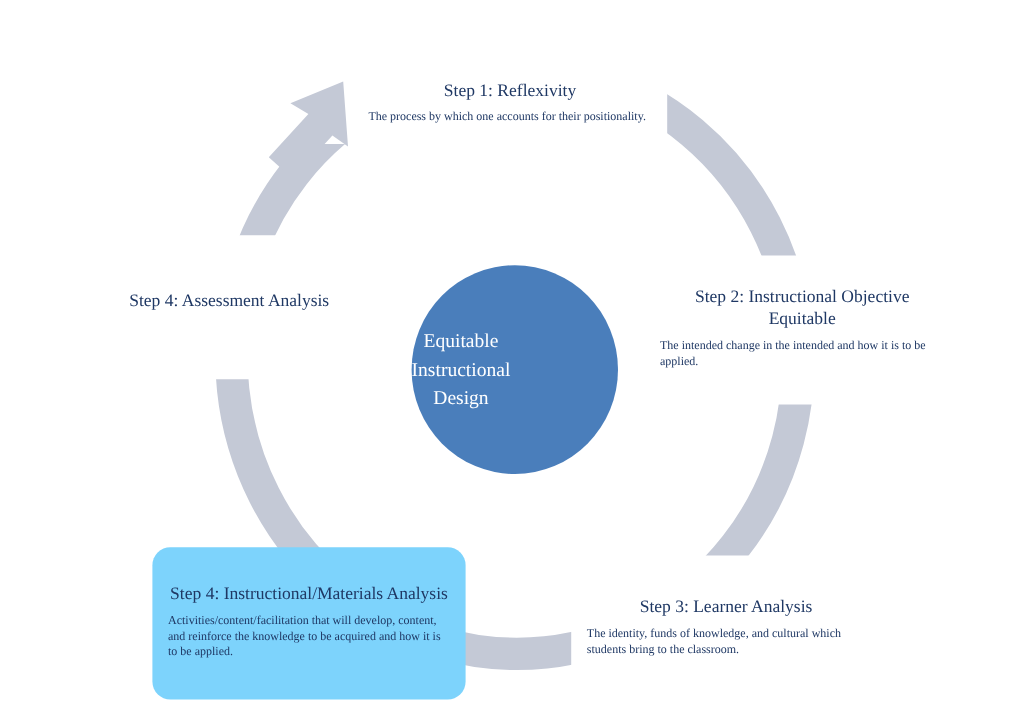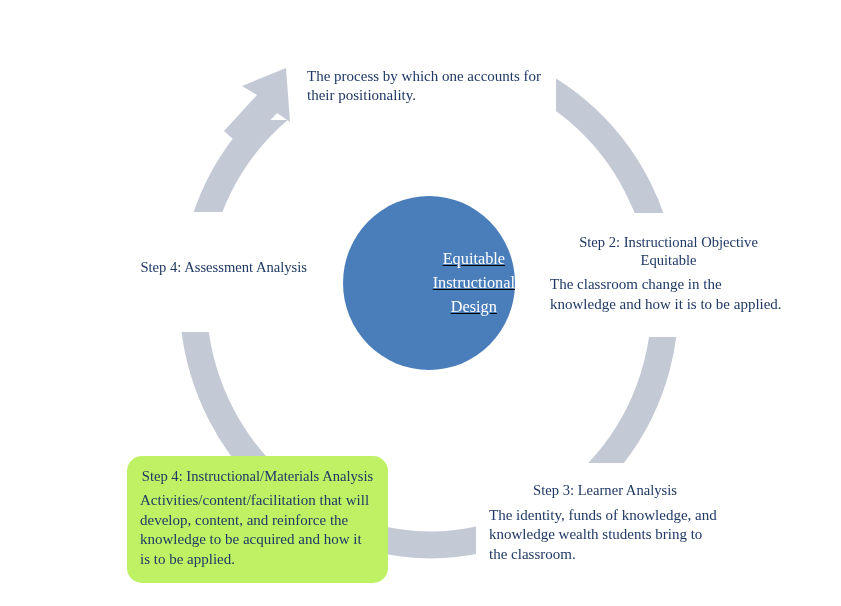--- a/index.html
+++ b/index.html
@@ -43,51 +43,50 @@
   .step-title {
     color: #1F3864;
     font-size: 14.6px;
     line-height: 1.22;
     text-align: center;
     margin: 0 0 6px 0;
     font-family: "Liberation Serif", "DejaVu Serif", serif;
   }
   .step-desc {
     color: #1F3864;
-    font-size: 15px;
+    font-size: 10px;
     line-height: 1.30;
     text-align: left;
     margin: 0;
     font-family: "Liberation Serif", "DejaVu Serif", serif;
   }
   .step-desc.centered-block {
     text-align: left;
   }
 
   
   #box-step1 { left: 294px; top: 24px;  width: 262px; height: 126px; }
   #box-step2 { left: 537px; top: 213px; width: 263px; height: 124px; }
   #box-step3 { left: 476px; top: 463px; width: 258px; height: 122px; }
   #box-step4-materials { left: 127px; top: 456px; width: 261px; height: 127px; }
-  #box-step4-assessment { left: 62px; top: 212px; width: 258px; height: 120px; align-items: flex-end; }
+  #box-step4-assessment { left: 62px; top: 196px; width: 258px; height: 120px; }
 
   
   #center-circle {
     position: absolute;
     left: 343px;
-    top: 196px;
+    top: 221px;
     width: 172px;
     height: 174px;
     border-radius: 50%;
     background: #4A7EBB;
     z-index: 2;
     display: flex;
     align-items: center;
-    justify-content: flex-end;
-    text-decoration: underline;
+    justify-content: flex-start;
   }
   #center-circle-label {
     color: #ffffff;
     font-size: 16.3px;
     line-height: 1.48;
     text-align: center;
     font-family: "Liberation Serif", "DejaVu Serif", serif;
     white-space: pre-line;
   }
 </style>
@@ -111,34 +110,35 @@
     <polygon points="286,68 242,86 257,95 224,131 244,149 277,113 290,122" fill="#C4C9D6"></polygon>
   </svg>
 
   <div id="center-circle" style="background: rgb(74, 126, 187);">
     <div id="center-circle-label" style="color: rgb(255, 255, 255);">Equitable
 Instructional
 Design</div>
   </div>
 
   <div class="step-box" id="box-step1" style="border-color: rgb(31, 62, 104); background: rgb(255, 255, 255);">
+    <p class="step-title" style="color: rgb(31, 56, 100);">Step 1: Reflexivity</p>
     <p class="step-desc" style="color: rgb(31, 56, 100);">The process by which one accounts for their positionality.</p>
   </div>
 
   <div class="step-box" id="box-step2" style="border-color: rgb(31, 62, 104); background: rgb(255, 255, 255);">
     <p class="step-title" style="color: rgb(31, 56, 100);">Step 2: Instructional Objective Equitable</p>
-    <p class="step-desc" style="color: rgb(31, 56, 100);">The classroom change in the knowledge and how it is to be applied.</p>
+    <p class="step-desc" style="color: rgb(31, 56, 100);">The intended change in the intended and how it is to be applied.</p>
   </div>
 
   <div class="step-box" id="box-step3" style="border-color: rgb(31, 62, 104); background: rgb(255, 255, 255);">
     <p class="step-title" style="color: rgb(31, 56, 100);">Step 3: Learner Analysis</p>
-    <p class="step-desc" style="color: rgb(31, 56, 100);">The identity, funds of knowledge, and knowledge wealth students bring to the classroom.</p>
+    <p class="step-desc" style="color: rgb(31, 56, 100);">The identity, funds of knowledge, and cultural which students bring to the classroom.</p>
   </div>
 
-  <div class="step-box" id="box-step4-materials" style="border-color: rgb(31, 62, 104); background: #bef264;">
+  <div class="step-box" id="box-step4-materials" style="border-color: rgb(31, 62, 104); background: #7dd3fc;">
     <p class="step-title" style="color: rgb(31, 56, 100);">Step 4: Instructional/Materials Analysis</p>
     <p class="step-desc centered-block" style="color: rgb(31, 56, 100);">Activities/content/facilitation that will develop, content, and reinforce the knowledge to be acquired and how it is to be applied.</p>
   </div>
 
   <div class="step-box" id="box-step4-assessment" style="border-color: rgb(31, 62, 104); background: rgb(255, 255, 255);">
     <p class="step-title" style="color: rgb(31, 56, 100);">Step 4: Assessment Analysis</p>
   </div>
 
 </div>
 

